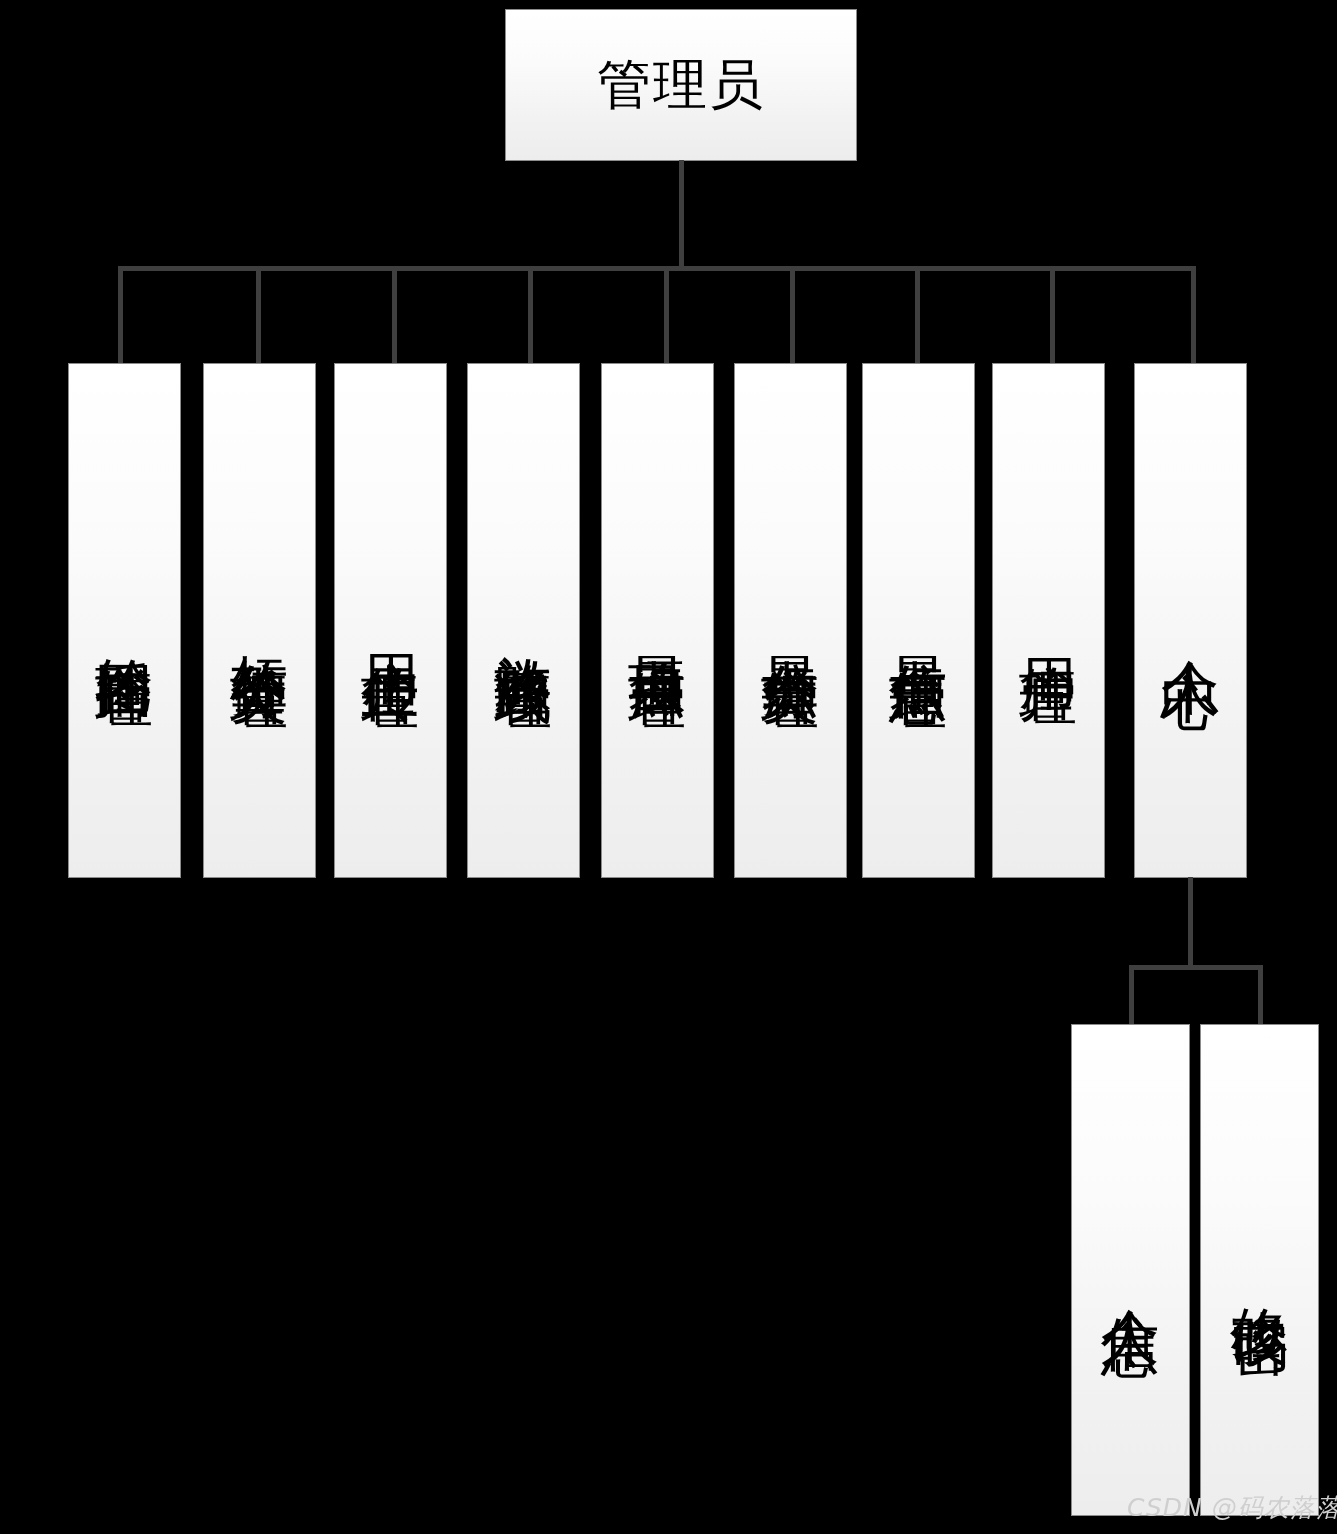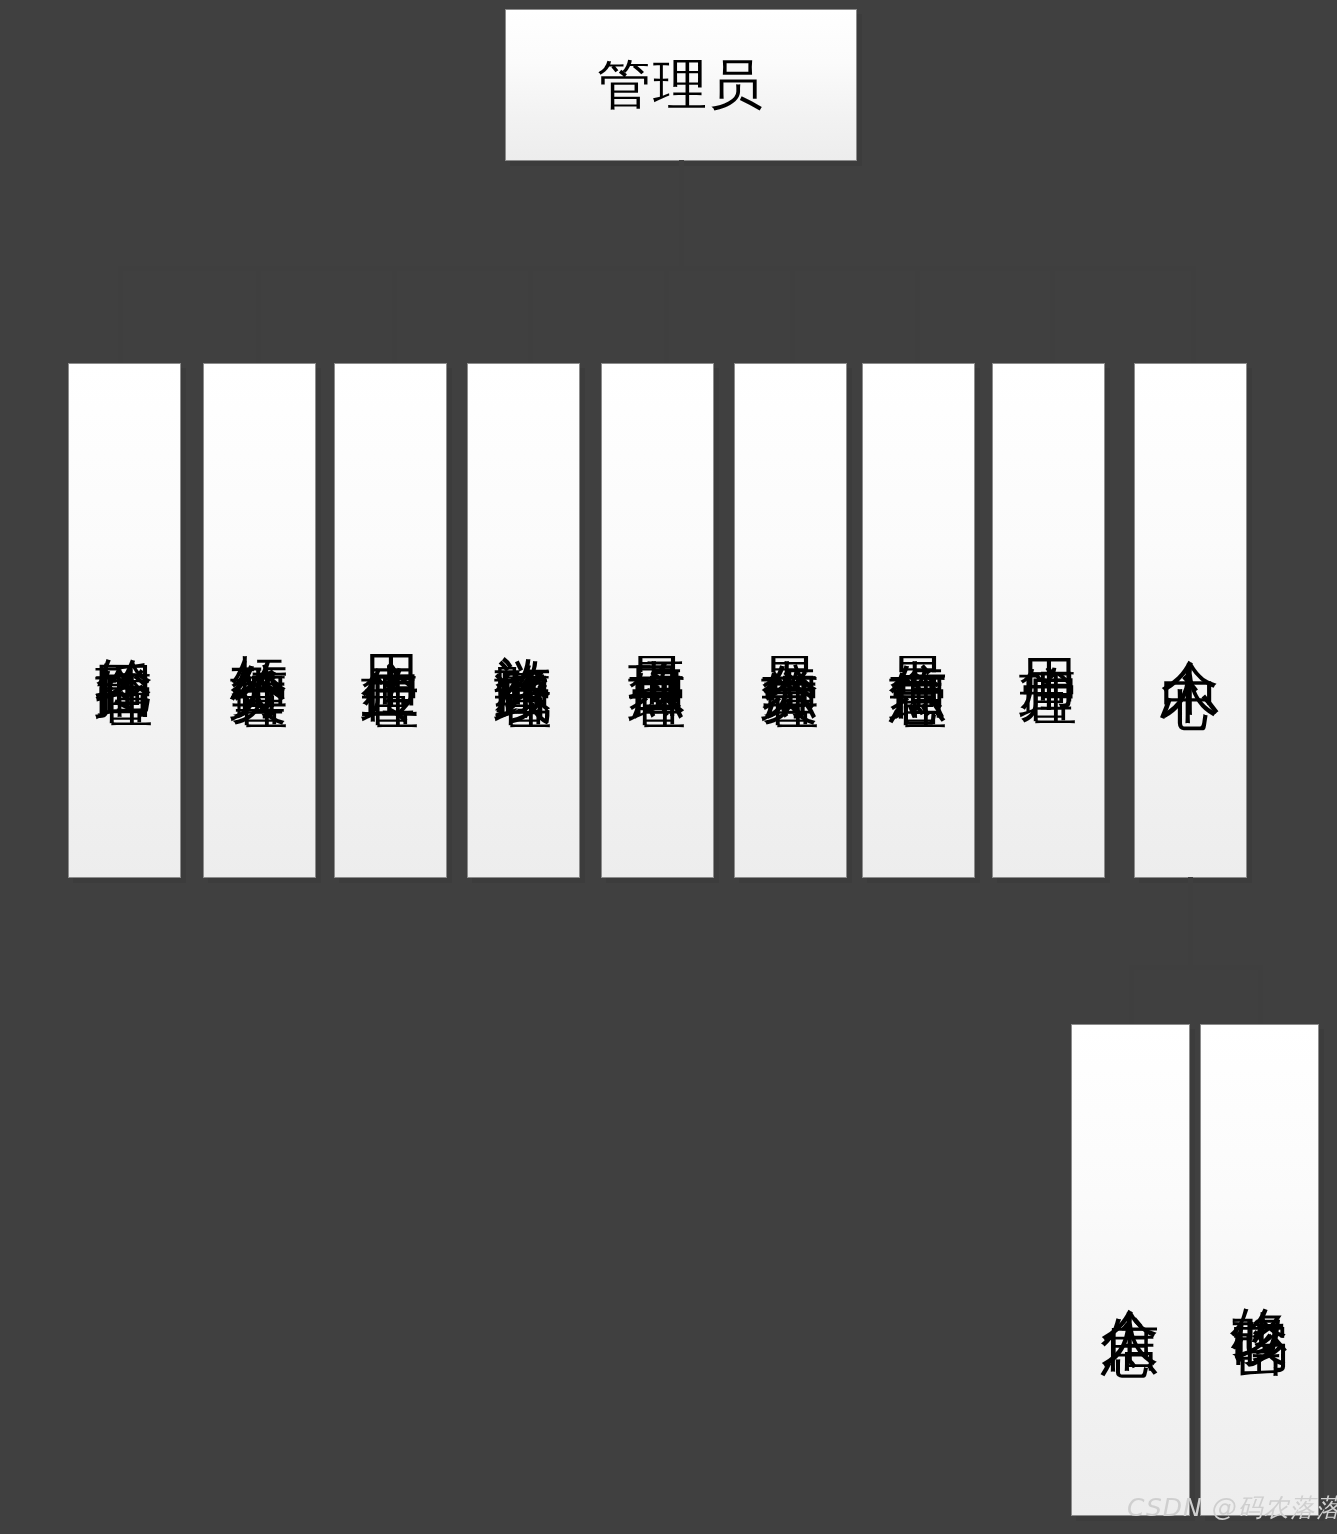--- a/index.html
+++ b/index.html
@@ -7,21 +7,21 @@
     padding: 0;
     background: #ffffff;
   }
   body {
     font-family: "DejaVu Sans", "Liberation Sans", sans-serif;
   }
   #canvas {
     position: relative;
     width: 1337px;
     height: 1534px;
-    background: #404040;
+    background: #000000;
     overflow: hidden;
   }
 
   
   .node {
     position: absolute;
     box-sizing: border-box;
     border: 1px solid #8c8c8c;
     background: linear-gradient(to bottom, #ffffff 0%, #fbfbfb 35%, #f2f2f2 72%, #ededed 100%);
     box-shadow: 5px 5px 0 0 rgba(0,0,0,0.055);

